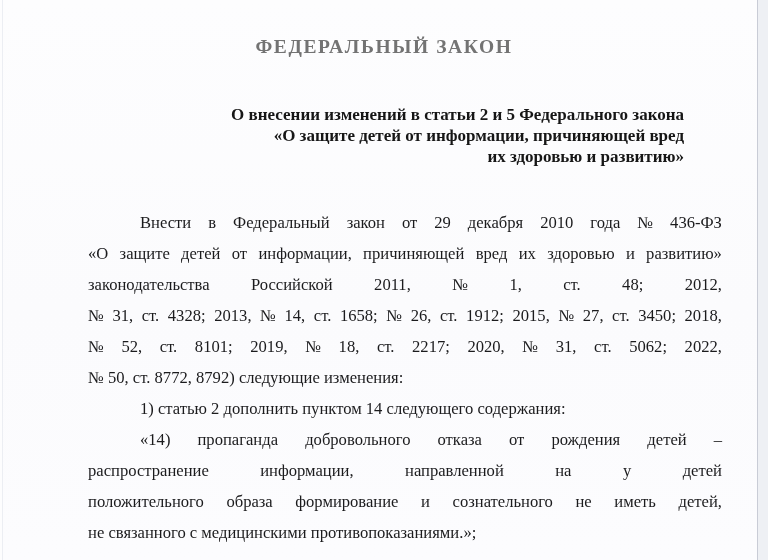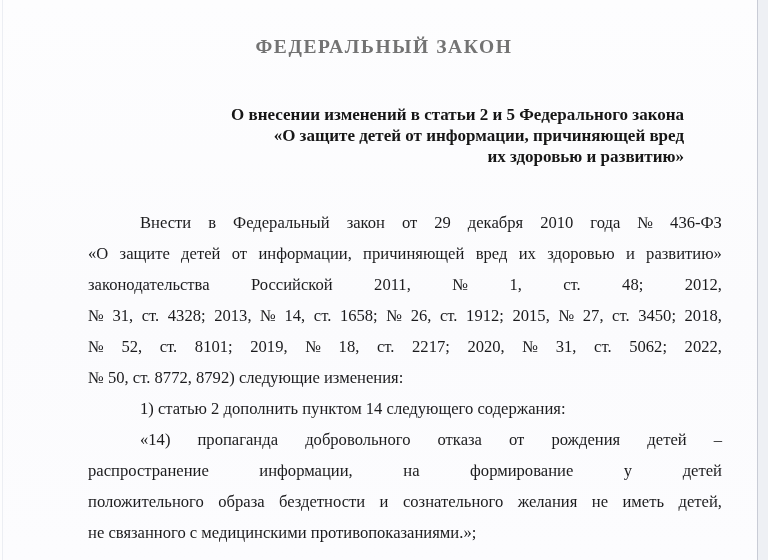--- a/index.html
+++ b/index.html
@@ -238,32 +238,31 @@
             <span class="w">добровольного</span>
             <span class="w">отказа</span>
             <span class="w">от</span>
             <span class="w">рождения</span>
             <span class="w">детей</span>
             <span class="w">–</span>
           </div>
           <div class="line justify">
             <span class="w">распространение</span>
             <span class="w">информации,</span>
+            <span class="w">направленной</span>
             <span class="w">на</span>
-            <span class="w">формирование</span>
             <span class="w">у</span>
             <span class="w">детей</span>
           </div>
           <div class="line justify">
             <span class="w">положительного</span>
             <span class="w">образа</span>
-            <span class="w">бездетности</span>
+            <span class="w">формирование</span>
             <span class="w">и</span>
             <span class="w">сознательного</span>
-            <span class="w">желания</span>
             <span class="w">не</span>
             <span class="w">иметь</span>
             <span class="w">детей,</span>
           </div>
           <div class="line flow">не связанного с медицинскими противопоказаниями.»;</div>
         </div>
       </div>
 
   </div>
 </div>

